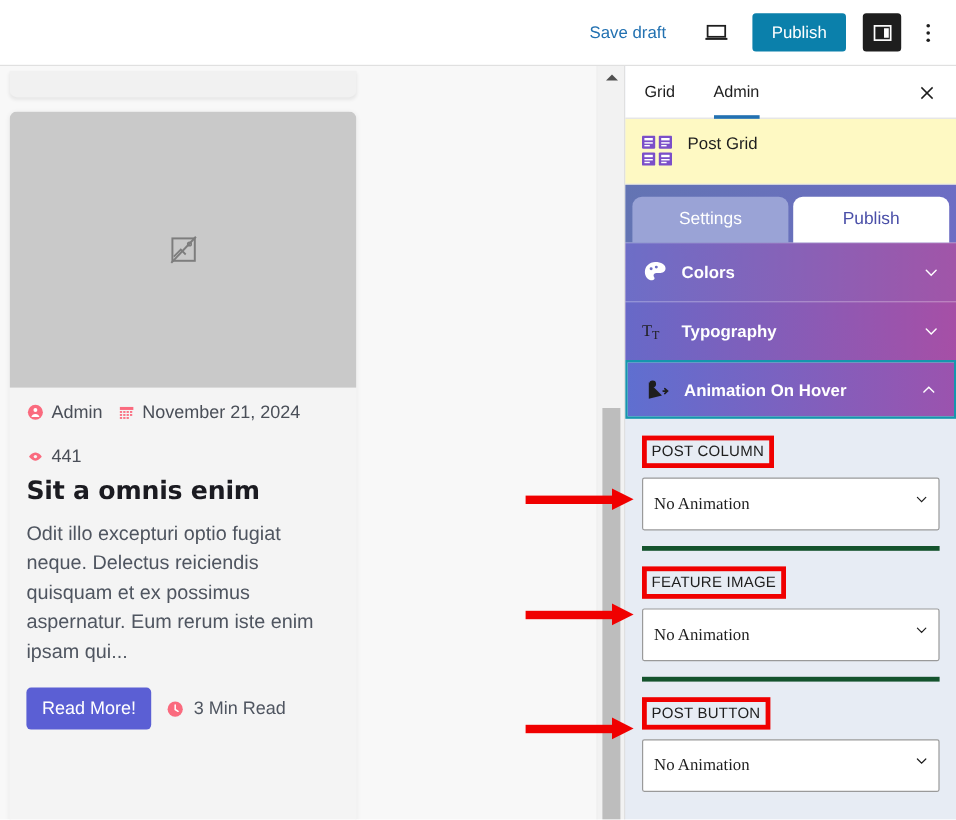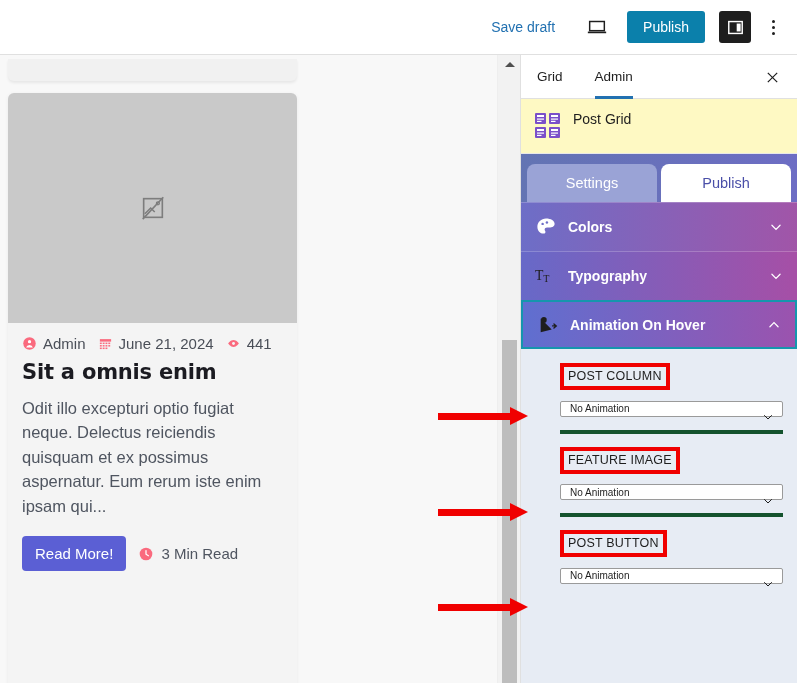--- a/index.html
+++ b/index.html
@@ -162,36 +162,36 @@
   }
   .acc-row.colors      { background: linear-gradient(90deg,#6d6ec7 0%, #a155a8 100%); }
   .acc-row.typography  { background: linear-gradient(90deg,#6769c8 0%, #a64fa6 100%); }
   .acc-row.animation   { background: linear-gradient(90deg,#5f6fd0 0%, #9b53ae 100%);
                          border: 2px solid #1596ad; }
   .acc-label { font-size: 14px; font-weight: bold; flex: 1; }
   .acc-icon { width: 22px; height: 22px; flex: 0 0 auto; }
   .acc-chev { width: 14px; height: 14px; flex: 0 0 auto; }
 
   .acc-body { padding: 14px 14px 0 14px; }
-  .field { padding-bottom: 13px; margin-left: 25px; }
+  .field { padding-bottom: 13px; }
   .field + .field { border-top: 4px solid #14532d; padding-top: 13px; }
   .field-label-wrap { display: inline-block; }
   .field-label {
     display: inline-block;
     font-size: 12.5px; color: #1e1e1e; letter-spacing: 0.2px;
     padding: 2px 4px 3px 4px; margin-bottom: 8px;
     border: 4px solid #f00000;
   }
   .select-wrap { position: relative; }
   .sel {
-    width: 100%; height: 16px; background: #fff;
+    width: 100%; height: 44px; background: #fff;
     border: 1px solid #9a9a9a; border-radius: 2px;
-    font-size: 10px; color: #1e1e1e;
+    font-size: 14px; color: #1e1e1e;
     padding: 0 28px 0 9px;
-    font-family: Liberation Sans, sans-serif;
+    font-family: Liberation Serif, serif;
     appearance: none; -webkit-appearance: none; cursor: pointer;
   }
   .sel-chev {
     position: absolute; right: 9px; top: 11px; pointer-events: none;
   }
 
   
   .arrow { position: absolute; height: 18px; pointer-events: none; }
   .arrow .shaft { position: absolute; left: 0; top: 6px; height: 7px; background: #f00000; }
   .arrow .head {
@@ -264,21 +264,21 @@
             <rect x="12" y="10.5" width="3" height="2.4" fill="#fa6a7e"></rect>
             <rect x="16.5" y="10.5" width="3" height="2.4" fill="#fa6a7e"></rect>
             <rect x="3" y="14.5" width="3" height="2.4" fill="#fa6a7e"></rect>
             <rect x="7.5" y="14.5" width="3" height="2.4" fill="#fa6a7e"></rect>
             <rect x="12" y="14.5" width="3" height="2.4" fill="#fa6a7e"></rect>
             <rect x="16.5" y="14.5" width="3" height="2.4" fill="#fa6a7e"></rect>
             <rect x="3" y="18.5" width="3" height="2.4" fill="#fa6a7e"></rect>
             <rect x="7.5" y="18.5" width="3" height="2.4" fill="#fa6a7e"></rect>
             <rect x="12" y="18.5" width="3" height="2.4" fill="#fa6a7e"></rect>
           </svg>
-          <span>June 21, 2024</span>
+          <span>November 21, 2024</span>
         </span>
 
         <span class="meta-item">
           <svg width="15" height="15" viewBox="0 0 24 24">
             <path d="M12 6.5c-5 0-8.5 5.5-8.5 5.5s3.5 5.5 8.5 5.5 8.5-5.5 8.5-5.5S17 6.5 12 6.5z" fill="#fa6a7e"></path>
             <circle cx="12" cy="12" r="2.3" fill="#f4f4f4"></circle>
           </svg>
           <span>441</span>
         </span>
       </div>

